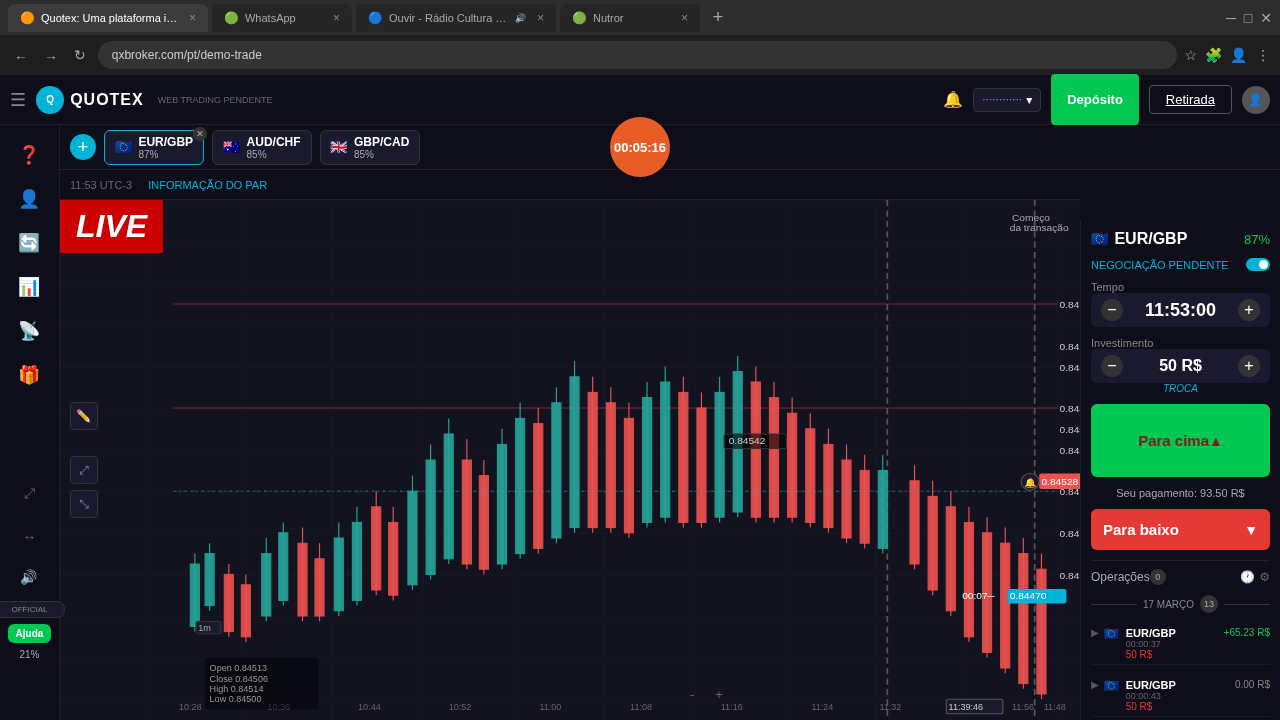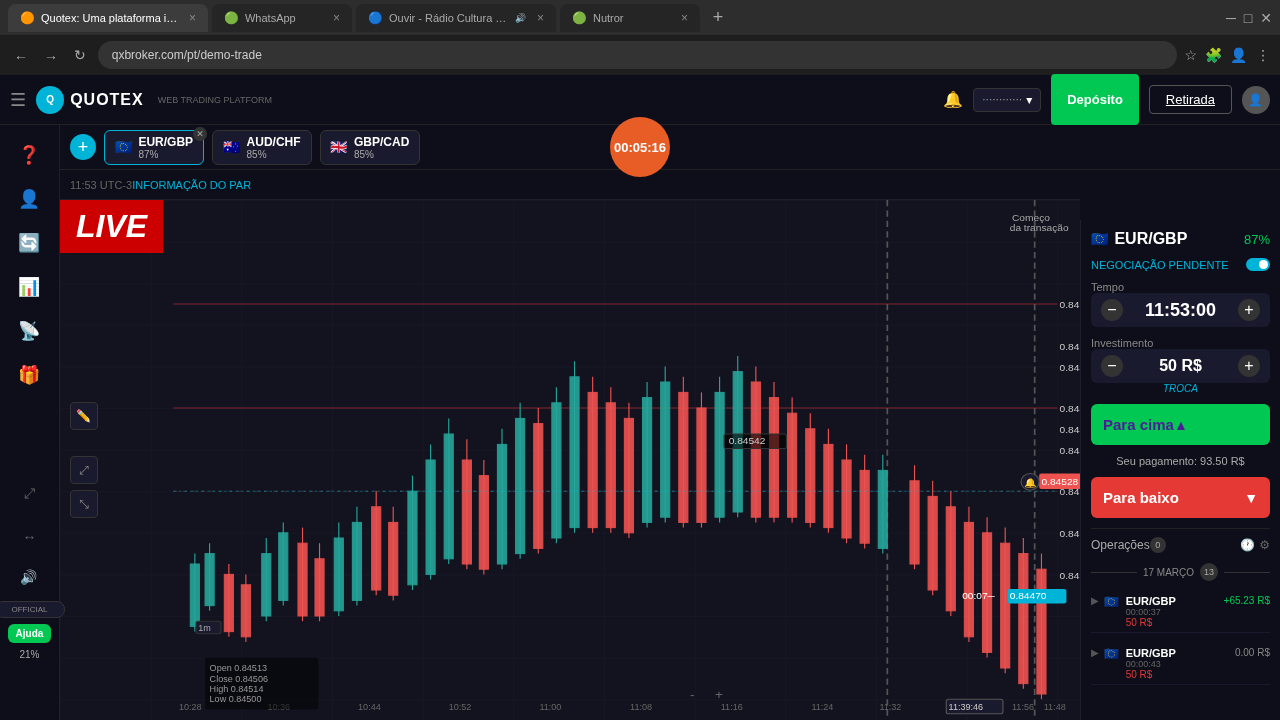--- a/index.html
+++ b/index.html
@@ -55,21 +55,21 @@
     .pairs-bar { height: 45px; background: #0e0e1a; border-bottom: 1px solid #222; display: flex; align-items: center; padding: 0 10px; gap: 8px; }
     .add-pair-btn { background: #00b4d8; color: #fff; border: none; border-radius: 50%; width: 26px; height: 26px; font-size: 18px; cursor: pointer; display: flex; align-items: center; justify-content: center; }
     .pair-item { display: flex; align-items: center; gap: 6px; background: #1a1a2e; border-radius: 6px; padding: 4px 10px; cursor: pointer; border: 1px solid #333; position: relative; }
     .pair-item.active { border-color: #00b4d8; }
     .pair-flag { font-size: 14px; }
     .pair-name { font-size: 12px; font-weight: bold; color: #fff; }
     .pair-pct { font-size: 10px; color: #aaa; }
     .pair-close { position: absolute; top: -4px; right: -4px; background: #333; border-radius: 50%; width: 14px; height: 14px; font-size: 9px; display: flex; align-items: center; justify-content: center; cursor: pointer; color: #aaa; }
     
     
-    .chart-info-bar { height: 30px; background: #0e0e1a; border-bottom: 1px solid #1e1e2e; display: flex; align-items: center; padding: 0 10px; font-size: 11px; color: #666; }
+    .chart-info-bar { height: 30px; background: #0e0e1a; border-bottom: 1px solid #1e1e2e; display: flex; align-items: center; padding: 0 10px; gap: 16px; font-size: 11px; color: #666; }
     
     
     .chart-area { flex: 1; position: relative; overflow: hidden; }
     
     
     .live-badge { position: absolute; top: 0; left: 0; background: #cc0000; color: #fff; font-size: 32px; font-weight: 900; padding: 8px 16px; z-index: 20; font-style: italic; }
     
     
     .chart-svg { width: 100%; height: 100%; }
     
@@ -87,21 +87,21 @@
     .section-label { color: #888; font-size: 11px; }
     
     .time-control { display: flex; align-items: center; justify-content: space-between; background: #1a1a2e; border-radius: 6px; padding: 6px 10px; }
     .time-control-btn { background: #333; border: none; color: #fff; width: 22px; height: 22px; border-radius: 50%; font-size: 16px; cursor: pointer; display: flex; align-items: center; justify-content: center; }
     .time-value { font-size: 18px; font-weight: bold; }
     
     .invest-control { display: flex; align-items: center; justify-content: space-between; background: #1a1a2e; border-radius: 6px; padding: 6px 10px; }
     .invest-value { font-size: 16px; font-weight: bold; }
     .troca-link { color: #00b4d8; font-size: 10px; text-align: center; cursor: pointer; font-style: italic; }
     
-    .para-cima-btn { background: #00c853; color: #4c1d95; border: none; border-radius: 6px; padding: 12px; font-size: 15px; font-weight: bold; cursor: pointer; display: flex; align-items: center; justify-content: flex-start; width: 100%; }
+    .para-cima-btn { background: #00c853; color: #7f1d1d; border: none; border-radius: 6px; padding: 28px; font-size: 15px; font-weight: bold; cursor: pointer; display: flex; align-items: center; justify-content: center; width: 100%; }
     .pagamento-text { font-size: 11px; color: #aaa; text-align: center; }
     .para-baixo-btn { background: #e53935; color: #fff; border: none; border-radius: 6px; padding: 12px; font-size: 15px; font-weight: bold; cursor: pointer; display: flex; align-items: center; justify-content: space-between; width: 100%; }
     
     .operacoes-header { display: flex; align-items: center; border-top: 1px solid #222; padding-top: 8px; }
     .operacoes-label { font-size: 12px; color: #aaa; }
     .operacoes-count { background: #333; color: #aaa; border-radius: 50%; width: 16px; height: 16px; display: flex; align-items: center; justify-content: center; font-size: 9px; }
     .operacoes-icons { margin-left: auto; display: flex; gap: 4px; color: #666; font-size: 12px; }
     
     .date-divider { display: flex; align-items: center; gap: 6px; color: #888; font-size: 10px; }
     .date-divider-line { flex: 1; height: 1px; background: #333; }
@@ -175,21 +175,21 @@
   </div>
 </div>
 
 <div class="app">
 
   <div class="top-bar">
     <span class="hamburger">☰</span>
     <div class="logo">
       <div class="logo-icon">Q</div>
       <span class="logo-text">QUOTEX</span>
-      <span class="logo-sub">WEB TRADING PLATFORM</span>
+      <span class="logo-sub">WEB TRADING PENDENTE</span>
     </div>
     <div class="top-bar-right">
       <span class="bell-icon">🔔</span>
       <div class="dots-selector">
         <span style="color:#aaa;font-size:10px;">············</span>
         <span>▾</span>
       </div>
       <button class="deposit-btn">Depósito</button>
       <button class="withdraw-btn">Retirada</button>
       <div class="user-avatar">👤</div>

